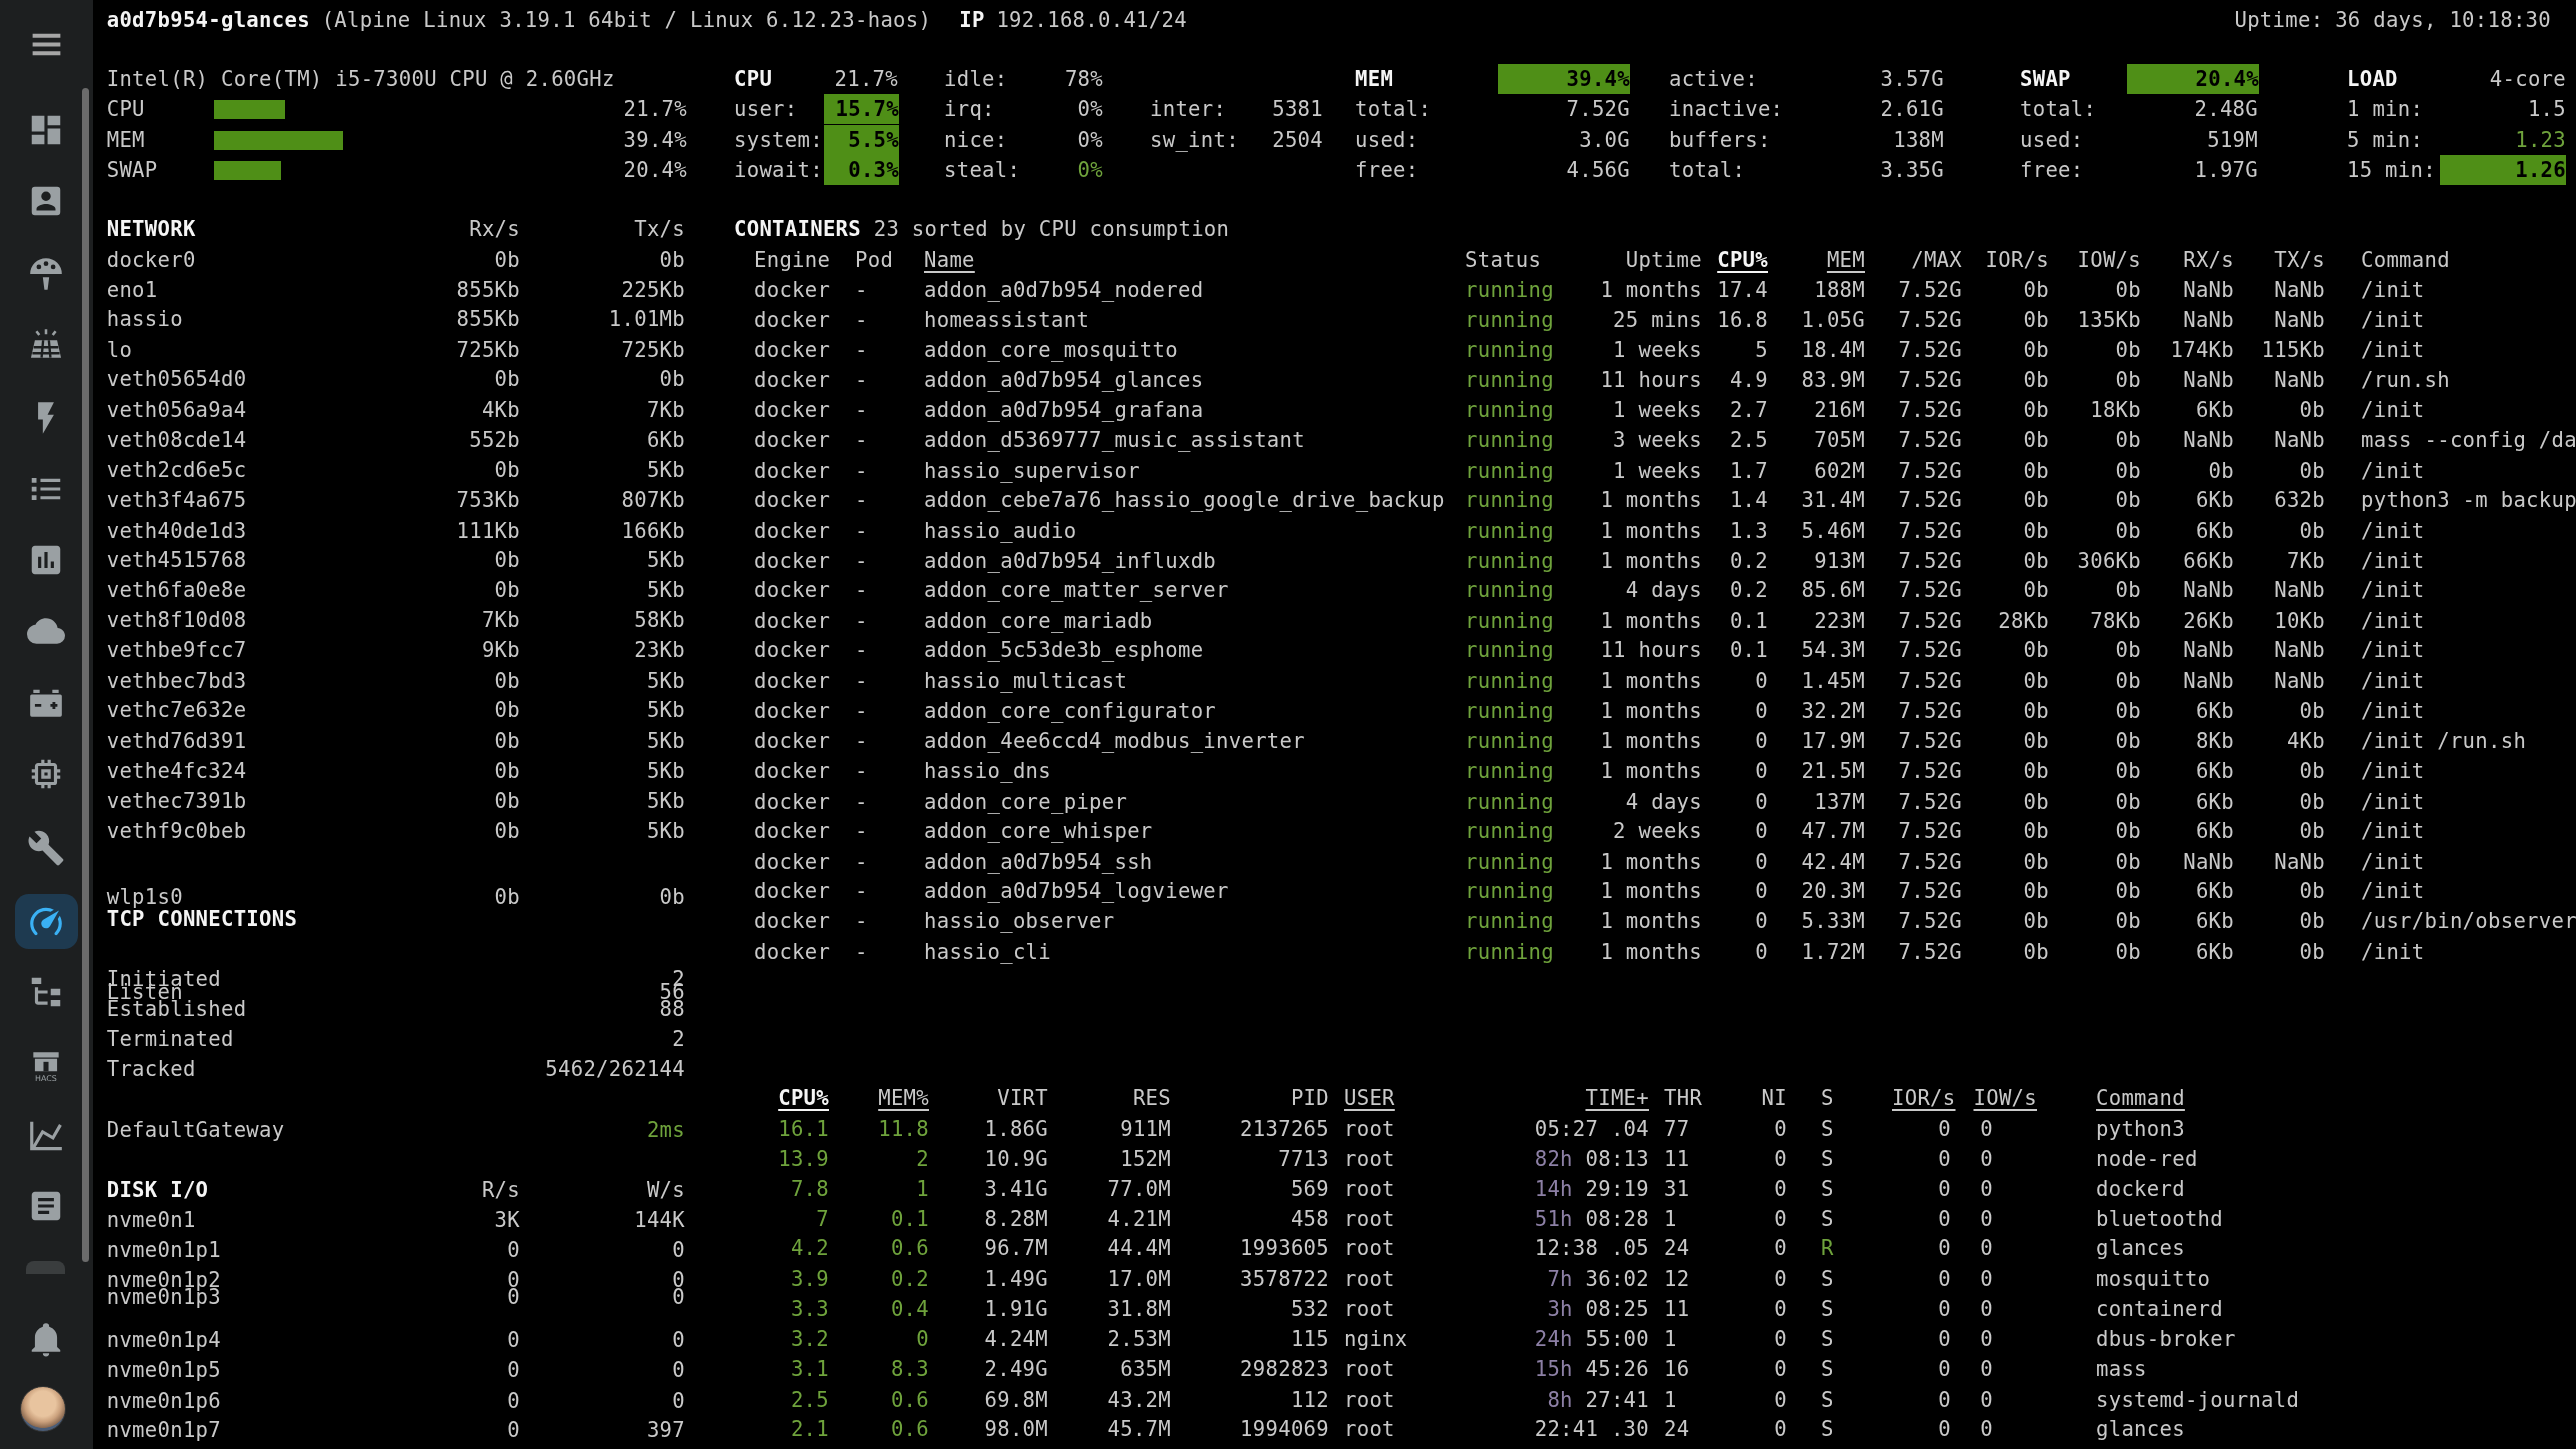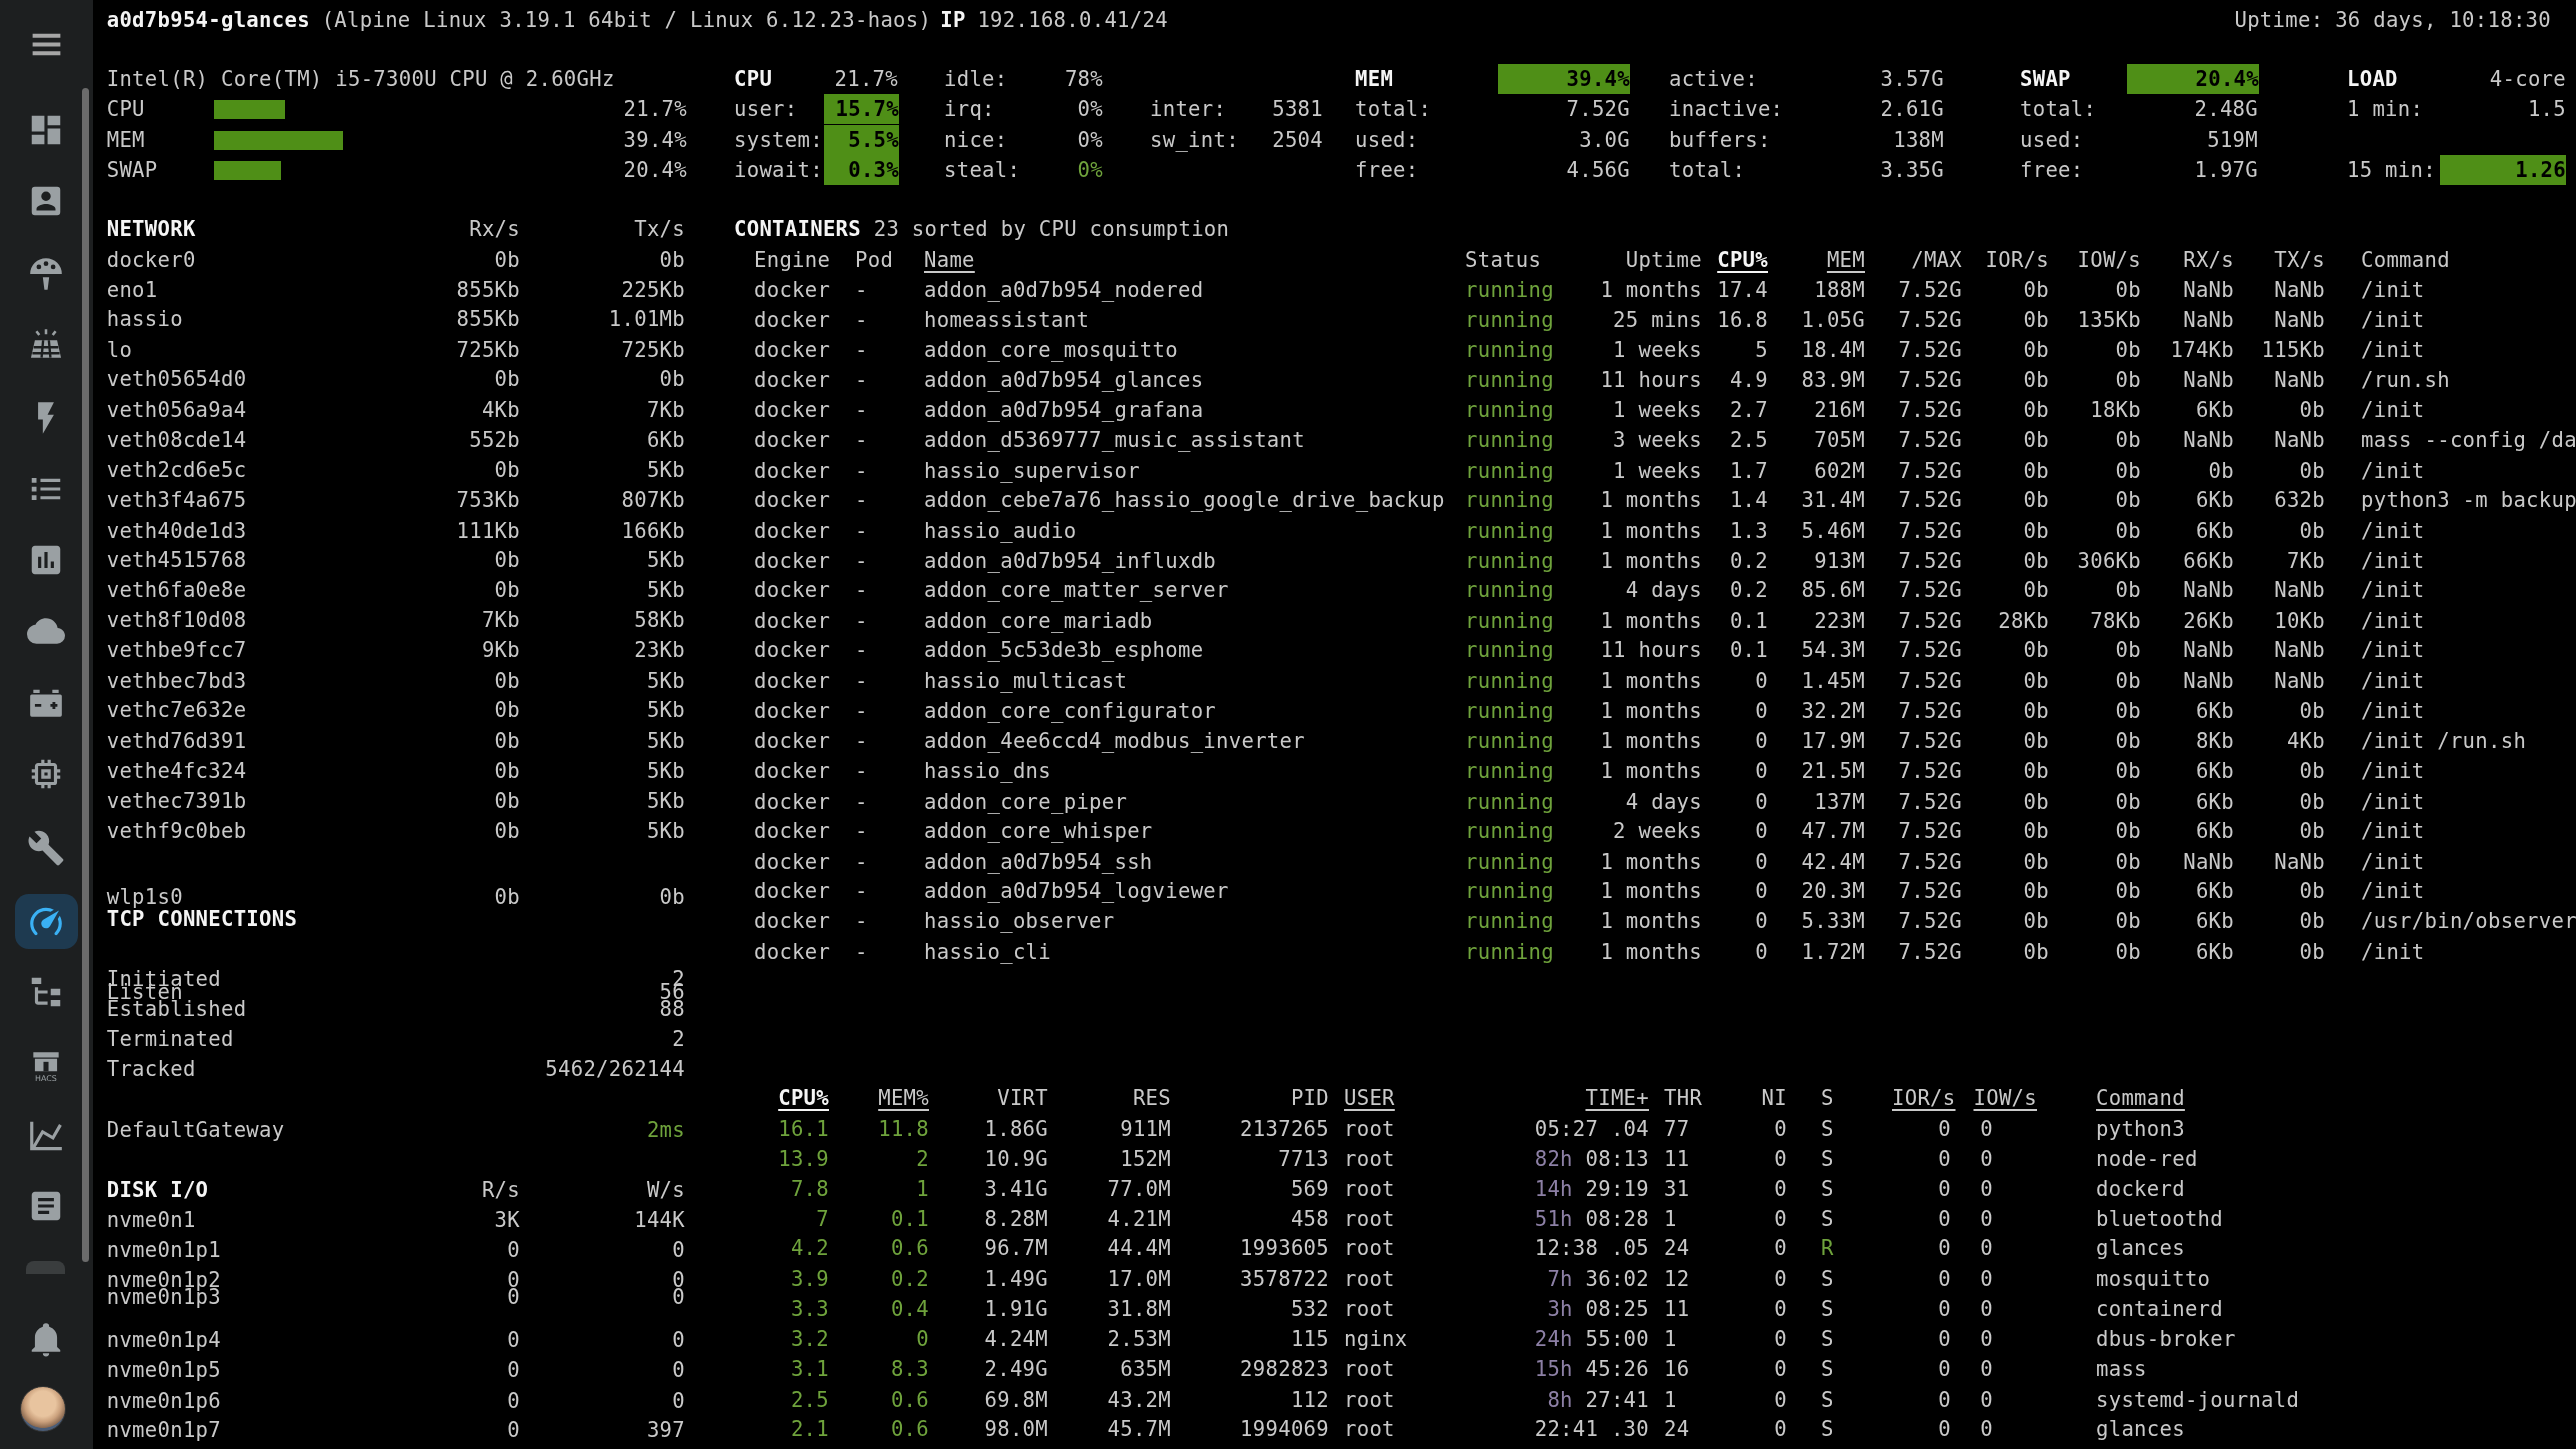--- a/index.html
+++ b/index.html
@@ -35,21 +35,21 @@
   .r{text-align:right;}
   .w{color:var(--white);font-weight:bold;}
   .g{color:var(--gfg);}
   .p{color:var(--purple);}
   .u{text-decoration:underline;text-underline-offset:3.9px;}
   .badge{background:var(--gbg);color:#000;font-weight:bold;}
 
   
   .tb-left{left:13.7px;}
   .tb-os{margin-left:11.8px;}
-  .tb-iplabel{margin-left:9px;}
+  .tb-iplabel{margin-left:28px;}
   .tb-ip{margin-left:11.8px;}
   .tb-uptime{left:2016px;width:442px;}
   .tb-upval{margin-left:11.8px;}
 
   
   .n-name{left:13.7px;}
   .ql-bar{position:absolute;left:121px;top:5.9px;height:18.7px;background:var(--gbg);}
   .ql-val{left:447px;width:147px;text-align:right;}
 
   
@@ -216,20 +216,21 @@
     <div class="trow" style="top: 64px;"><span class="c q4l">active:</span><span class="c q4v r">3.57G</span></div>
     <div class="trow" style="top: 94px;"><span class="c q4l">inactive:</span><span class="c q4v r">2.61G</span></div>
     <div class="trow" style="top: 125px;"><span class="c q4l">buffers:</span><span class="c q4v r">138M</span></div>
     <div class="trow" style="top: 155px;"><span class="c q4l">total:</span><span class="c q4v r">3.35G</span></div>
     <div class="trow" style="top: 64px;"><span class="c q5l w">SWAP</span><span class="c q5b r badge">20.4%</span></div>
     <div class="trow" style="top: 94px;"><span class="c q5l">total:</span><span class="c q5v r">2.48G</span></div>
     <div class="trow" style="top: 125px;"><span class="c q5l">used:</span><span class="c q5v r">519M</span></div>
     <div class="trow" style="top: 155px;"><span class="c q5l">free:</span><span class="c q5v r">1.97G</span></div>
     <div class="trow" style="top: 64px;"><span class="c q6l w">LOAD</span><span class="c q6v r">4-core</span></div>
     <div class="trow" style="top: 94px;"><span class="c q6l">1 min:</span><span class="c q6v r">1.5</span></div>
+    <div class="trow" style="top: 125px;"><span class="c q6l">5 min:</span><span class="c q6v r g">1.23</span></div>
     <div class="trow" style="top: 155px;"><span class="c q6l">15 min:</span><span class="c q6b r badge">1.26</span></div>
     <div class="trow" style="top: 214px;"><span class="c n-name w">NETWORK</span><span class="c n-rx">Rx/s</span><span class="c n-tx">Tx/s</span></div>
     <div class="trow" style="top: 245px;"><span class="c n-name">docker0</span><span class="c n-rx">0b</span><span class="c n-tx">0b</span></div>
     <div class="trow" style="top: 275px;"><span class="c n-name">eno1</span><span class="c n-rx">855Kb</span><span class="c n-tx">225Kb</span></div>
     <div class="trow" style="top: 304px;"><span class="c n-name">hassio</span><span class="c n-rx">855Kb</span><span class="c n-tx">1.01Mb</span></div>
     <div class="trow" style="top: 335px;"><span class="c n-name">lo</span><span class="c n-rx">725Kb</span><span class="c n-tx">725Kb</span></div>
     <div class="trow" style="top: 364px;"><span class="c n-name">veth05654d0</span><span class="c n-rx">0b</span><span class="c n-tx">0b</span></div>
     <div class="trow" style="top: 395px;"><span class="c n-name">veth056a9a4</span><span class="c n-rx">4Kb</span><span class="c n-tx">7Kb</span></div>
     <div class="trow" style="top: 425px;"><span class="c n-name">veth08cde14</span><span class="c n-rx">552b</span><span class="c n-tx">6Kb</span></div>
     <div class="trow" style="top: 455px;"><span class="c n-name">veth2cd6e5c</span><span class="c n-rx">0b</span><span class="c n-tx">5Kb</span></div>

